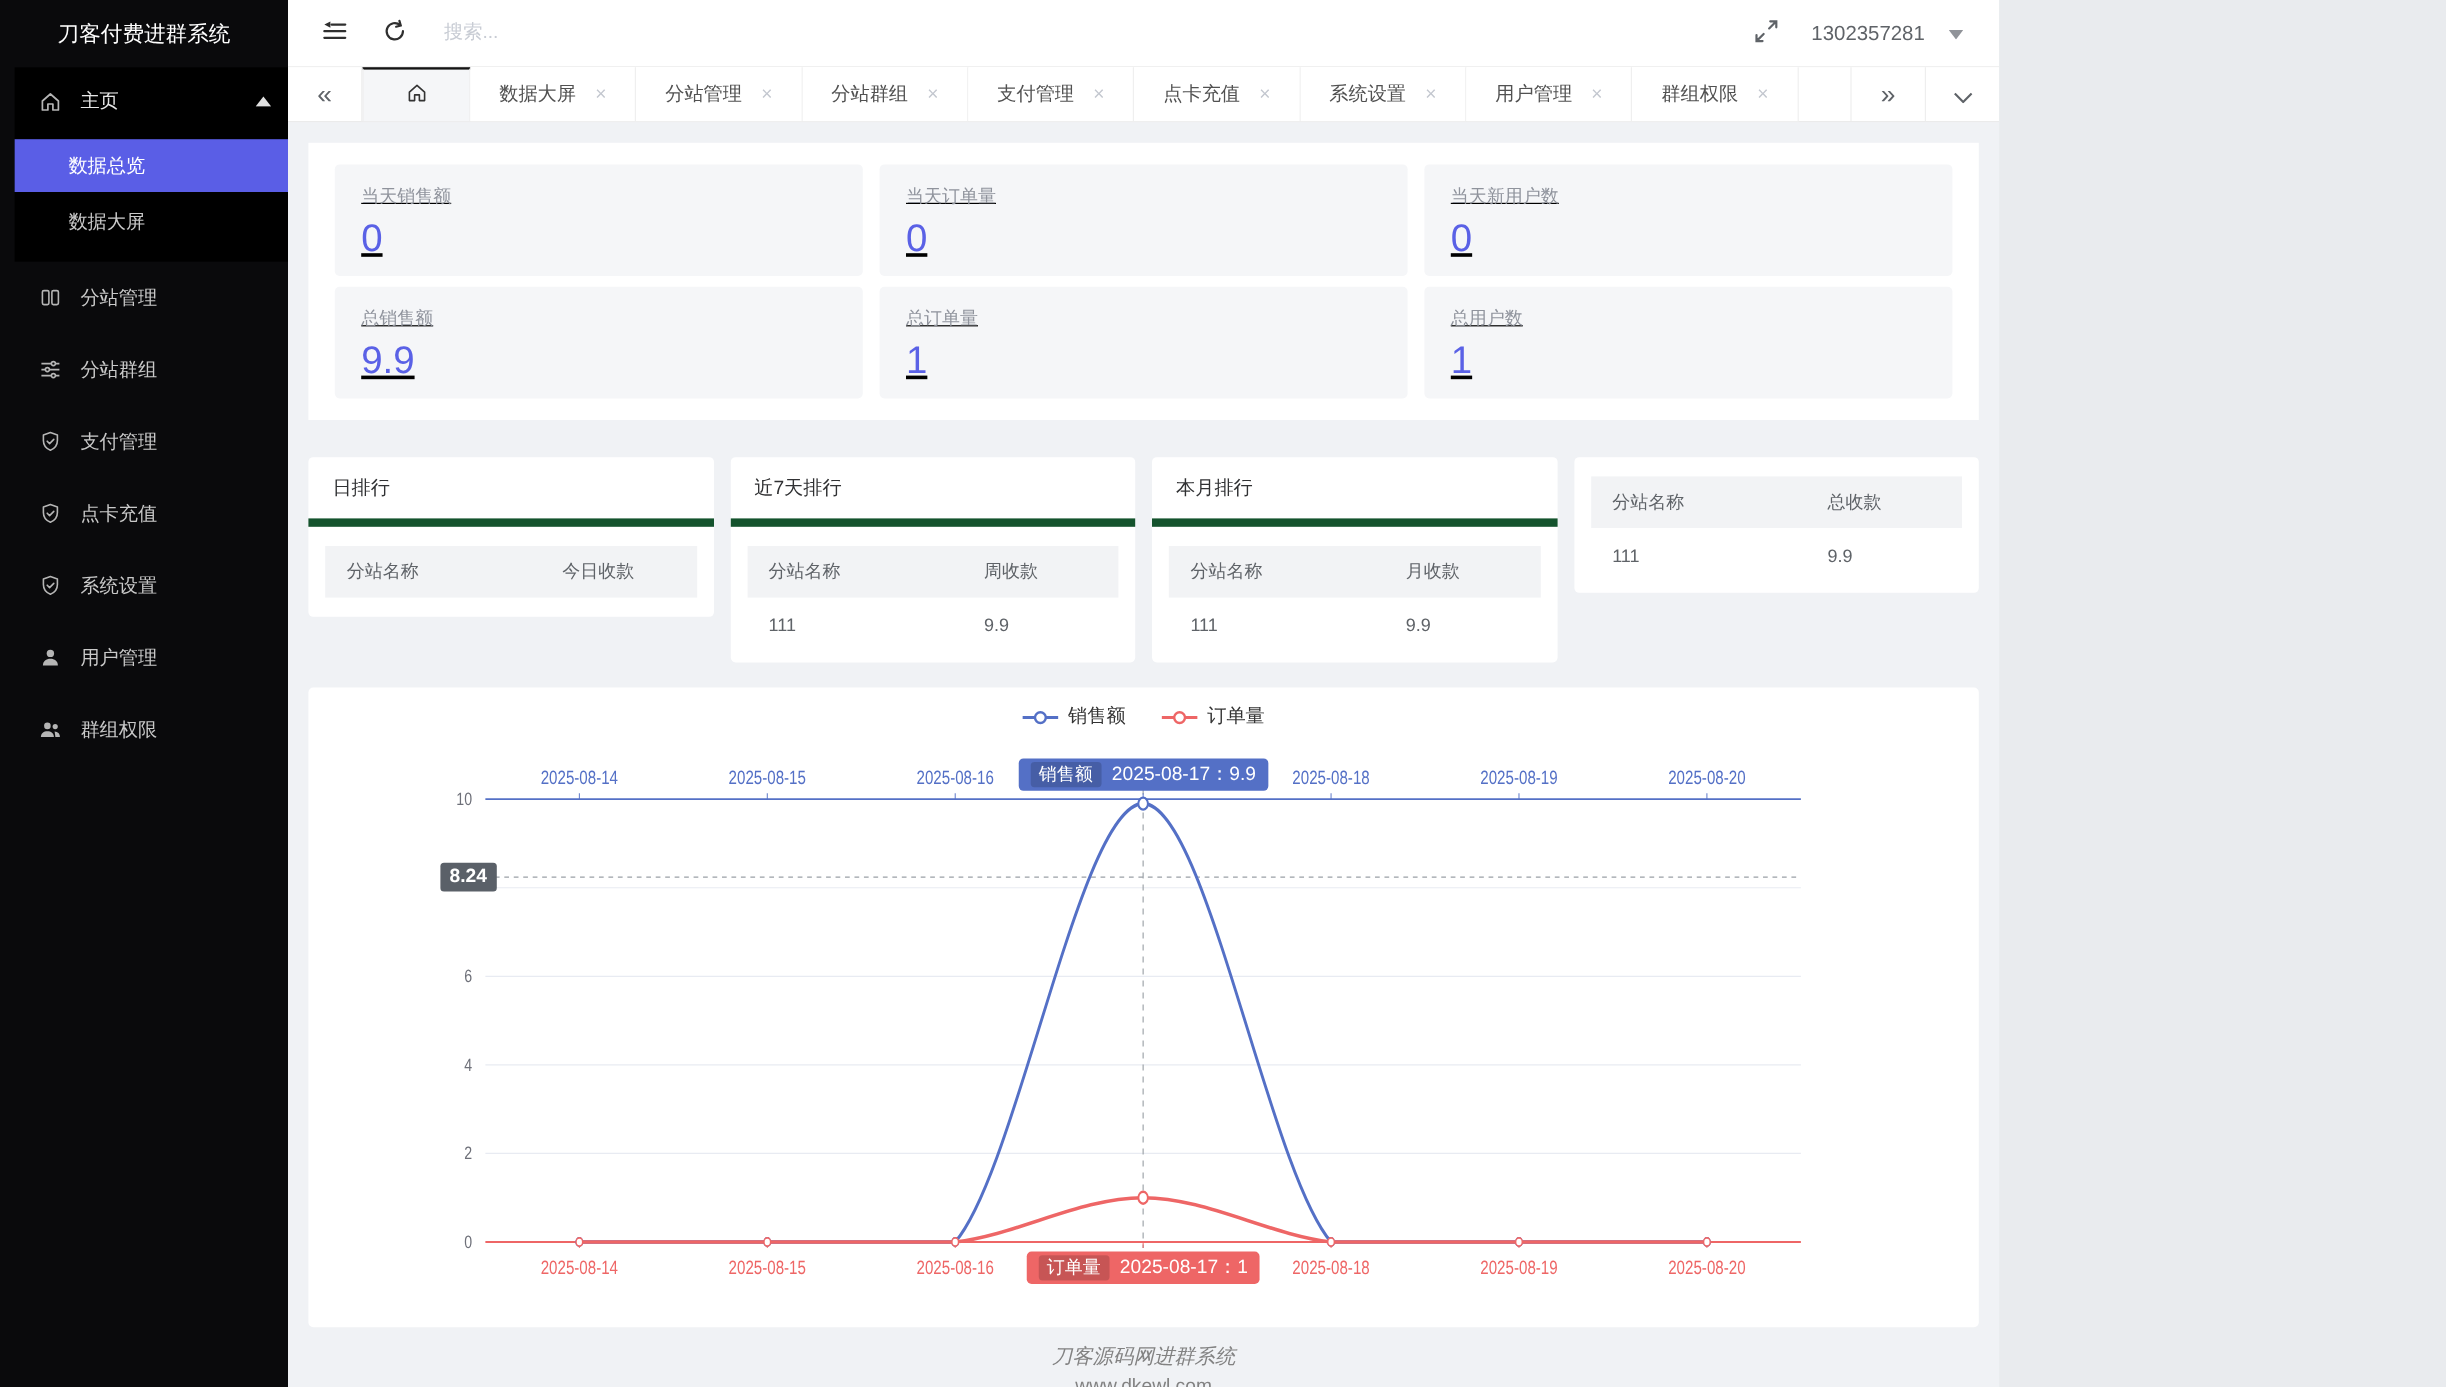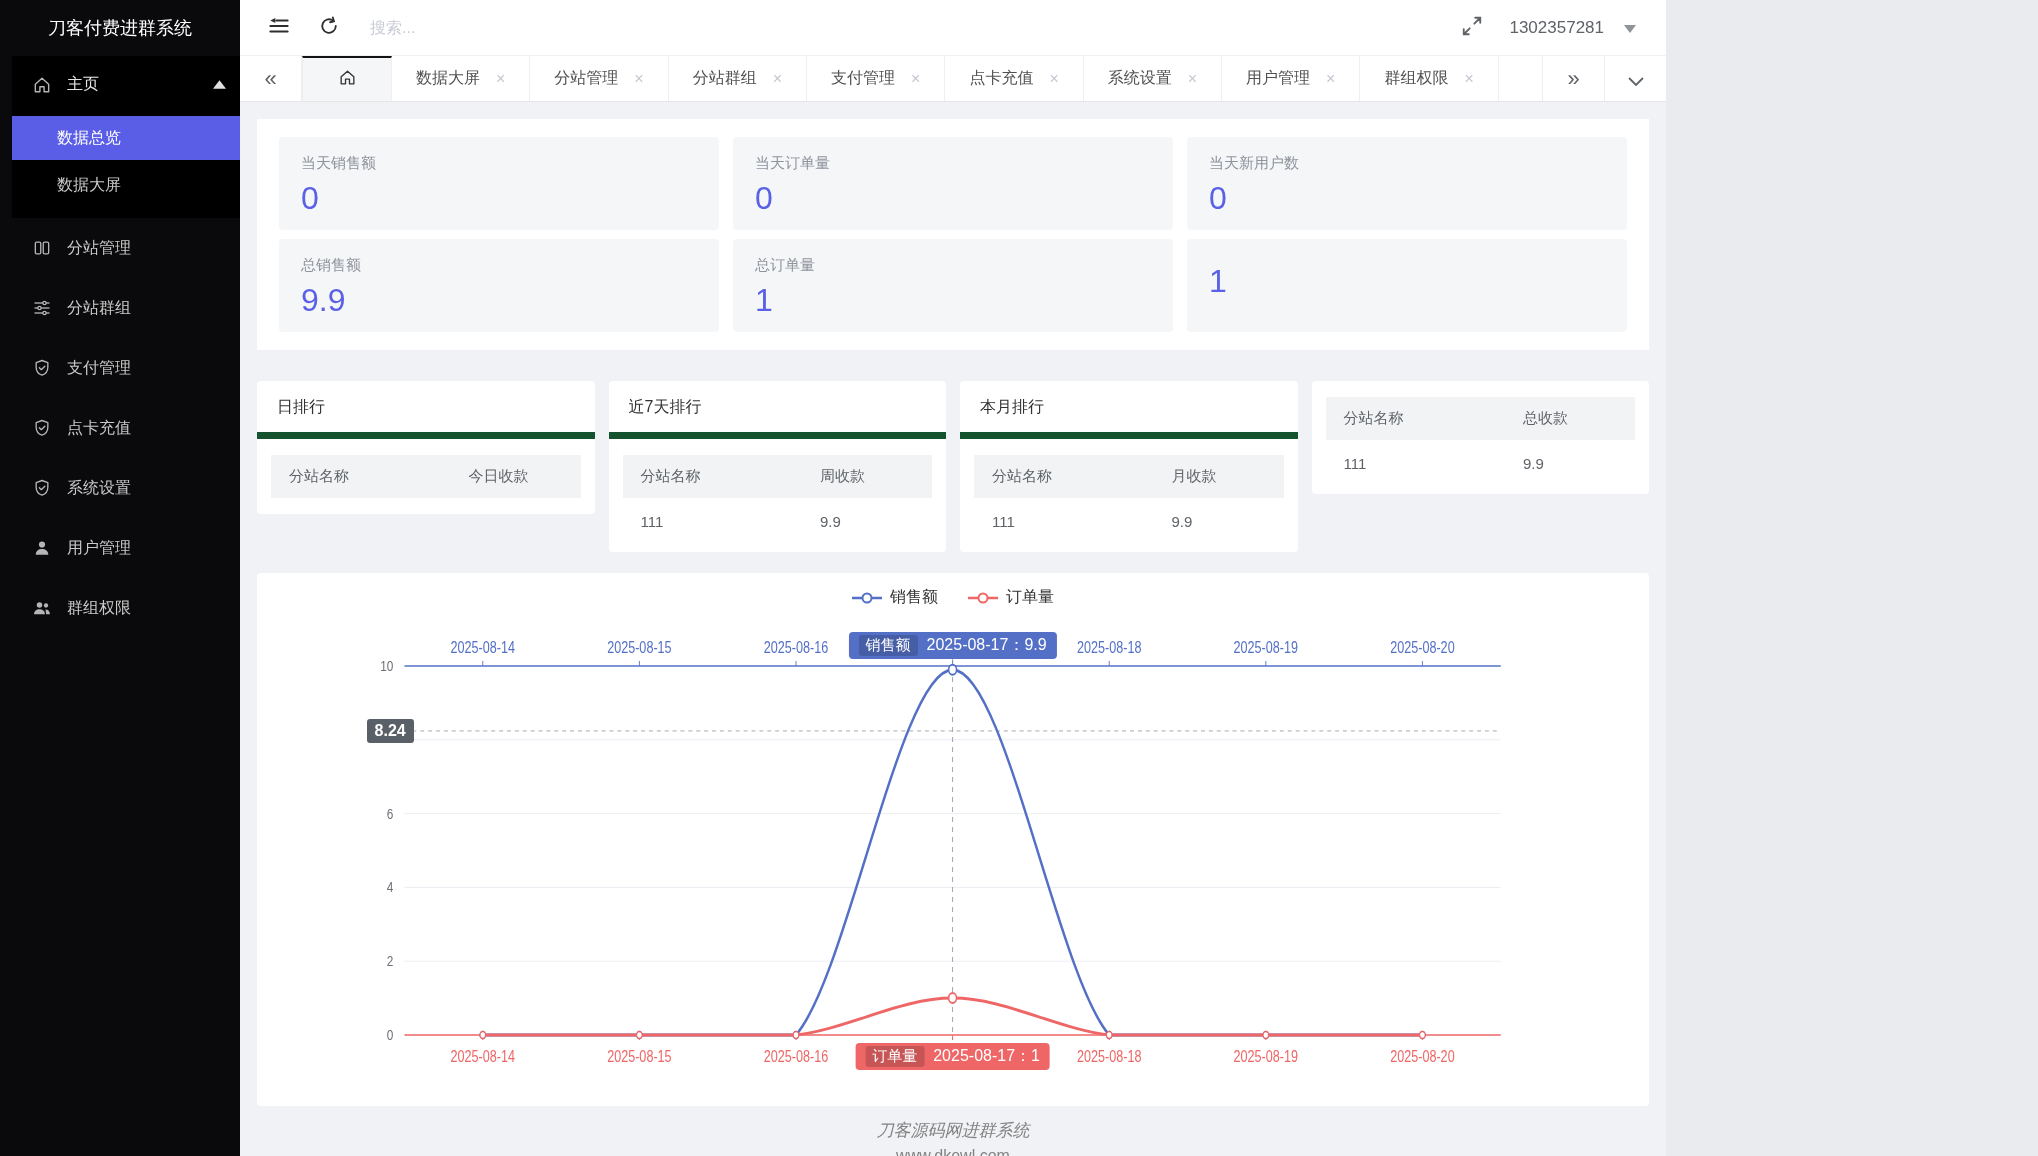--- a/index.html
+++ b/index.html
@@ -40,21 +40,21 @@
   .tab-nav.bl{border-left:1px solid #eee;}
   .tab{display:flex;align-items:center;gap:16px;padding:0 24px;border-right:1px solid #efefef;
        font-size:16px;color:#515151;cursor:pointer;background:#fff;}
   .tab.home{width:90px;justify-content:center;background:#f5f6f8;border-top:2px solid #141414;
             border-left:1px solid #efefef;color:#333;}
   .tab .close{color:#c3c7cf;font-size:16px;line-height:1;}
   .tab-spacer{flex:1;}
   .tabs-wrap{display:flex;align-items:stretch;}
   
   .content{flex:1;background:#f0f2f5;padding:17px 17px 0 17px;overflow:hidden;display:flex;flex-direction:column;}
-  .stats-panel{background:#fff;border-radius:0;padding:18px 22px;}
+  .stats-panel{background:#fff;border-radius:0;padding:18px 22px;text-decoration:underline;}
   .stats-grid{display:grid;grid-template-columns:repeat(3,1fr);gap:9px 14px;}
   .stat-card{background:#f5f6f8;border-radius:4px;height:93px;padding:17px 22px;}
   .stat-label{font-size:15px;color:#8f939c;}
   .stat-value{font-size:32px;color:#5a61e6;margin-top:7px;}
   .rank-row{display:grid;grid-template-columns:repeat(4,1fr);gap:14px;align-items:start;margin-top:31px;}
   .rank-panel{background:#fff;border-radius:4px;}
   .rank-title{padding:16px 20px 14px;font-size:16px;color:#303133;border-bottom:7px solid #14532d;}
   .rank-table{margin:16px 14px 16px;}
   .rank-header,.rank-line{display:grid;grid-template-columns:58% 42%;}
   .rank-header{background:#f2f3f5;}
@@ -288,20 +288,21 @@
             </div>
             <div class="stat-card">
               <div class="stat-label">总销售额</div>
               <div class="stat-value">9.9</div>
             </div>
             <div class="stat-card">
               <div class="stat-label">总订单量</div>
               <div class="stat-value">1</div>
             </div>
             <div class="stat-card">
+              <div class="stat-label">总用户数</div>
               <div class="stat-value">1</div>
             </div>
           </div>
       </section>
 
       <section class="rank-row">
           <div class="rank-panel">
             <div class="rank-title">日排行</div>
             <div class="rank-table">
               <div class="rank-header">

